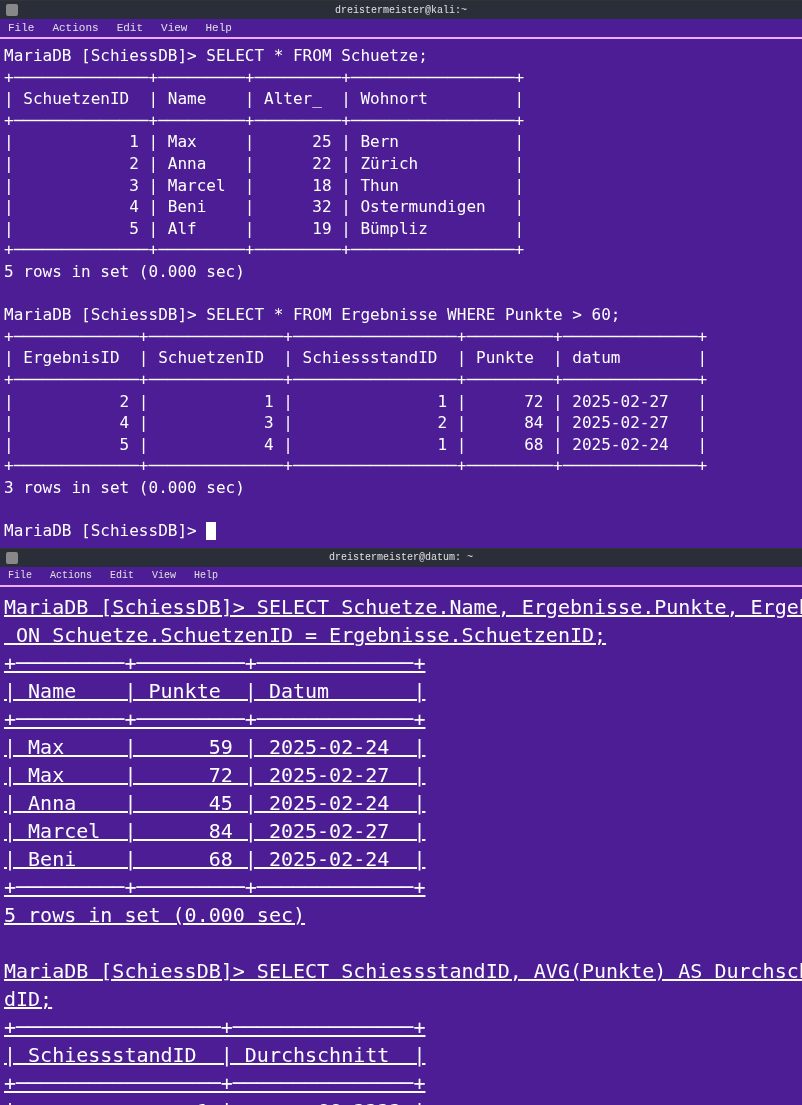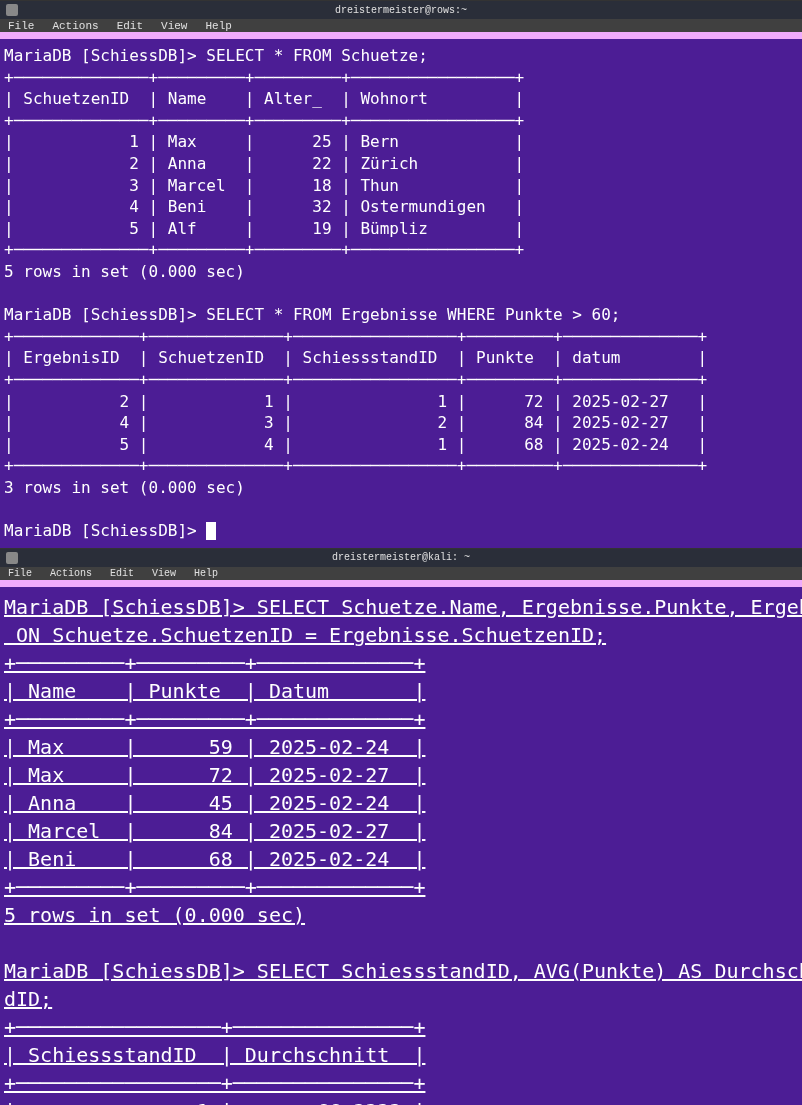--- a/index.html
+++ b/index.html
@@ -36,29 +36,29 @@
       display: inline-block;
     }
     .titlebar-title {
       position: absolute;
       left: 50%;
       transform: translateX(-50%);
       color: #e0e0e0;
       font-size: 10px;
     }
     .menubar {
-      background: #404040;
+      background: #4c1d95;
       height: 20px;
       display: flex;
       align-items: center;
       padding: 0 4px;
       gap: 10px;
       font-size: 11px;
       color: #e0e0e0;
-      border-bottom: 7px solid #f0abfc;
+      border-bottom: 2px solid #f0abfc;
     }
     .menu-item {
       cursor: pointer;
       padding: 2px 4px;
     }
     .terminal-content {
       background: #4c1d95;
       padding: 6px 4px;
       font-size: 16px;
       line-height: 1.35;
@@ -82,21 +82,21 @@
     .window2 .menubar {
       font-size: 10px;
     }
   </style>
 </head>
 <body>
 
 <div class="window">
   <div class="titlebar">
     <span class="icon-left"></span>
-    <span class="titlebar-title">dreistermeister@rows:~</span>
+    <span class="titlebar-title">dreistermeister@kali:~</span>
   </div>
   <div class="menubar">
     <span class="menu-item">File</span>
     <span class="menu-item">Actions</span>
     <span class="menu-item">Edit</span>
     <span class="menu-item">View</span>
     <span class="menu-item">Help</span>
   </div>
   <div class="terminal-content" id="term1">MariaDB [SchiessDB]&gt; SELECT * FROM Schuetze;
 +──────────────+─────────+─────────+─────────────────+
@@ -119,21 +119,21 @@
 |           5 |            4 |               1 |      68 | 2025-02-24   |
 +─────────────+──────────────+─────────────────+─────────+──────────────+
 3 rows in set (0.000 sec)
 
 MariaDB [SchiessDB]&gt; <span class="cursor"></span></div>
 </div>
 
 <div class="window window2">
   <div class="titlebar">
     <span class="icon-left"></span>
-    <span class="titlebar-title">dreistermeister@kali: ~</span>
+    <span class="titlebar-title">dreistermeister@datum: ~</span>
   </div>
   <div class="menubar">
     <span class="menu-item">File</span>
     <span class="menu-item">Actions</span>
     <span class="menu-item">Edit</span>
     <span class="menu-item">View</span>
     <span class="menu-item">Help</span>
   </div>
   <div class="terminal-content small" id="term2">MariaDB [SchiessDB]&gt; SELECT Schuetze.Name, Ergebnisse.Punkte, Ergebnisse.Datu
  ON Schuetze.SchuetzenID = Ergebnisse.SchuetzenID;

